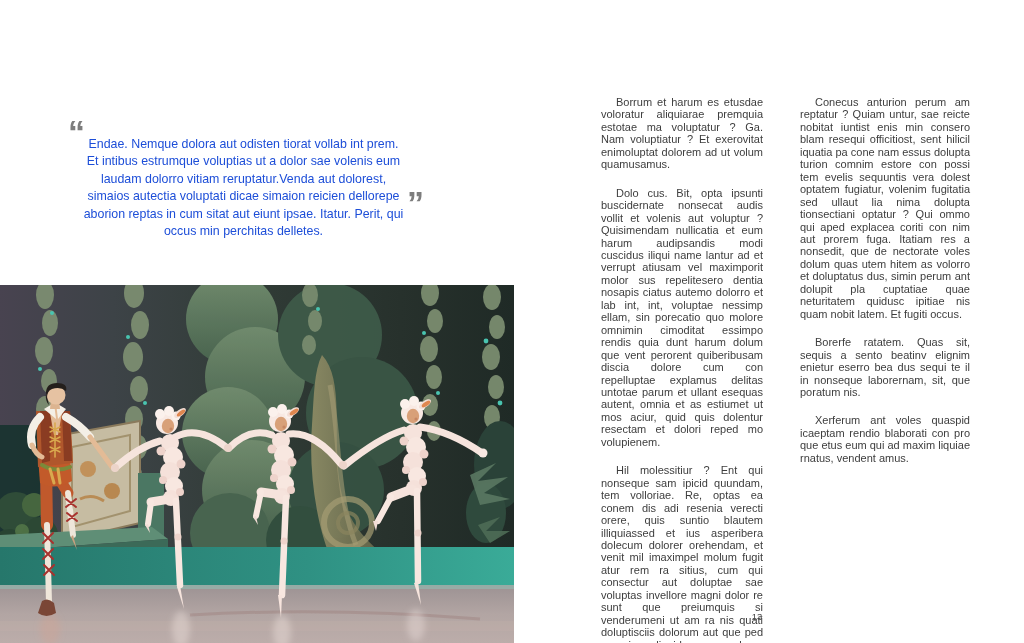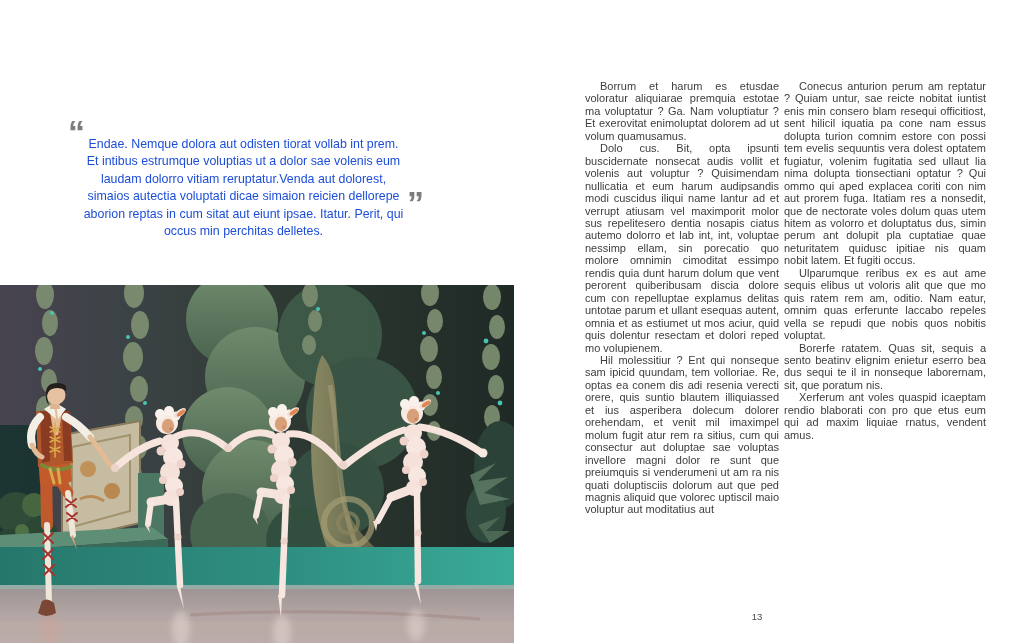--- a/index.html
+++ b/index.html
@@ -42,21 +42,21 @@
 
   
   .col{
     position:absolute;
     top:80px;
     color:#3d3d3d;
     font-size:11px;
     line-height:12.45px;
     text-align:justify;
   }
-  .col p{margin:0;padding:0;}
+  .col p{margin:16px;padding:0;}
   .col p.ind{text-indent:15px;}
   .col-1{left:585px;width:194px;}
   .col-2{left:784px;width:202px;}
 
   .page-number{
     position:absolute;
     left:737px;top:611px;width:40px;
     text-align:center;
     color:#4a4a4a;
     font-size:9.5px;
@@ -362,20 +362,19 @@
   </svg>
 
   <div class="col col-1">
     <p class="ind">Borrum et harum es etusdae voloratur aliquiarae premquia estotae ma voluptatur ? Ga. Nam voluptiatur ? Et exerovitat enimoluptat dolorem ad ut volum quamusamus.</p>
     <p class="ind">Dolo cus. Bit, opta ipsunti buscidernate nonsecat audis vollit et volenis aut voluptur ? Quisimendam nullicatia et eum harum audipsandis modi cuscidus iliqui name lantur ad et verrupt atiusam vel maximporit molor sus repelitesero dentia nosapis ciatus autemo dolorro et lab int, int, voluptae nessimp ellam, sin porecatio quo molore omnimin cimoditat essimpo rendis quia dunt harum dolum que vent perorent quiberibusam discia dolore cum con repelluptae explamus delitas untotae parum et ullant esequas autent, omnia et as estiumet ut mos aciur, quid quis dolentur resectam et dolori reped mo volupienem.</p>
     <p class="ind">Hil molessitiur ? Ent qui nonseque sam ipicid quundam, tem volloriae. Re, optas ea conem dis adi resenia verecti orere, quis suntio blautem illiquiassed et ius asperibera dolecum dolorer orehendam, et venit mil imaximpel molum fugit atur rem ra sitius, cum qui consectur aut doluptae sae voluptas invellore magni dolor re sunt que preiumquis si venderumeni ut am ra nis quati doluptisciis dolorum aut que ped magnis aliquid que volorec uptiscil maio voluptur aut moditatius aut</p>
   </div>
 
   <div class="col col-2">
     <p class="ind">Conecus anturion perum am reptatur ? Quiam untur, sae reicte nobitat iuntist enis min consero blam resequi officitiost, sent hilicil iquatia pa cone nam essus dolupta turion comnim estore con possi tem evelis sequuntis vera dolest optatem fugiatur, volenim fugitatia sed ullaut lia nima dolupta tionsectiani optatur ? Qui ommo qui aped explacea coriti con nim aut prorem fuga. Itatiam res a nonsedit, que de nectorate voles dolum quas utem hitem as volorro et doluptatus dus, simin perum ant dolupit pla cuptatiae quae neturitatem quidusc ipitiae nis quam nobit latem. Et fugiti occus.</p>
-    <p class="ind">Ulparumque reribus ex es aut ame sequis elibus ut voloris alit que que mo quis ratem rem am, oditio. Nam eatur, omnim quas erferunte laccabo repeles vella se repudi que nobis quos nobitis voluptat.</p>
     <p class="ind">Borerfe ratatem. Quas sit, sequis a sento beatinv elignim enietur eserro bea dus sequi te il in nonseque laborernam, sit, que poratum nis.</p>
     <p class="ind">Xerferum ant voles quaspid icaeptam rendio blaborati con pro que etus eum qui ad maxim liquiae rnatus, vendent amus.</p>
   </div>
 
   <div class="page-number">13</div>
 
 </div>
 
 </body></html>

